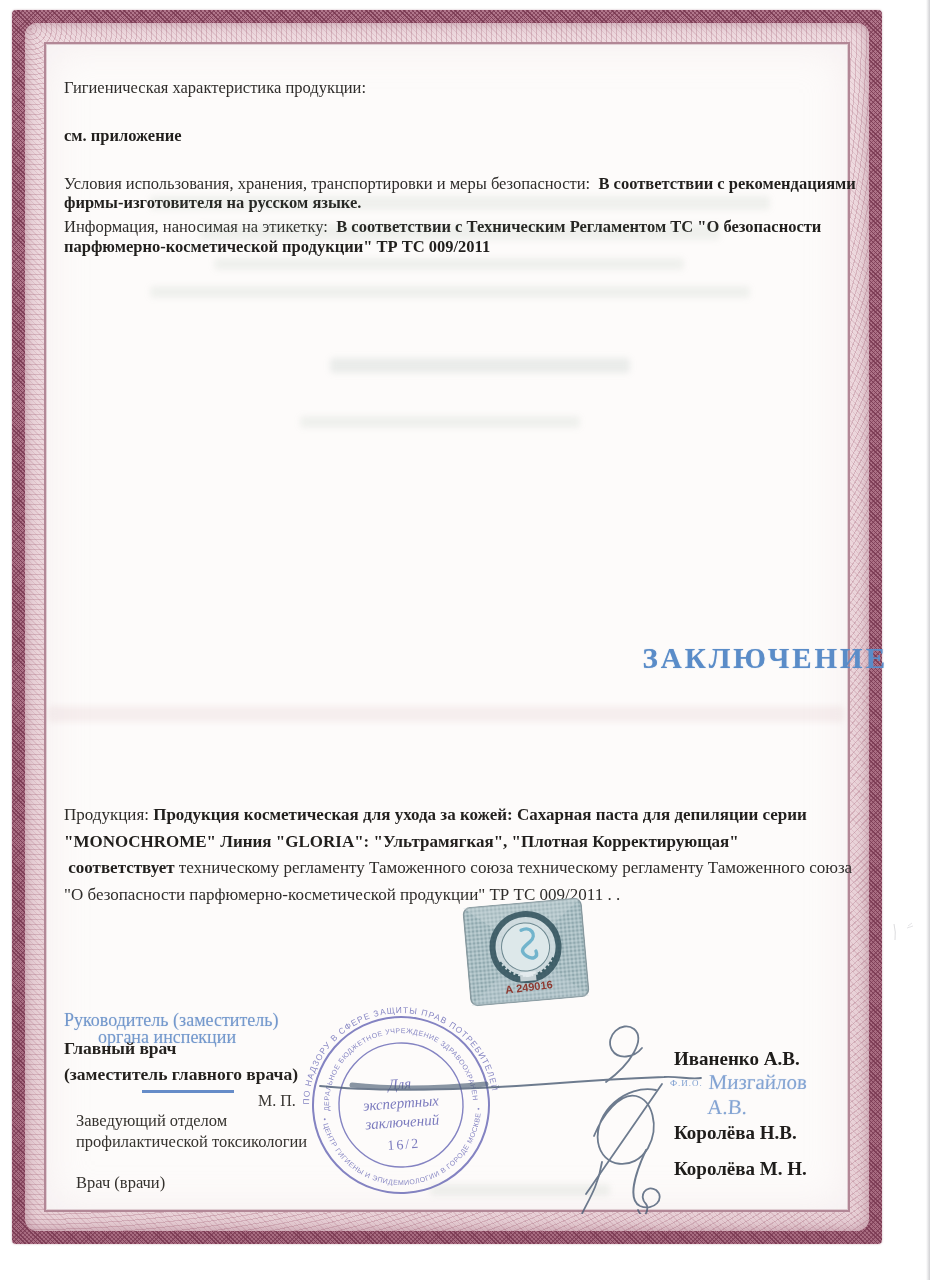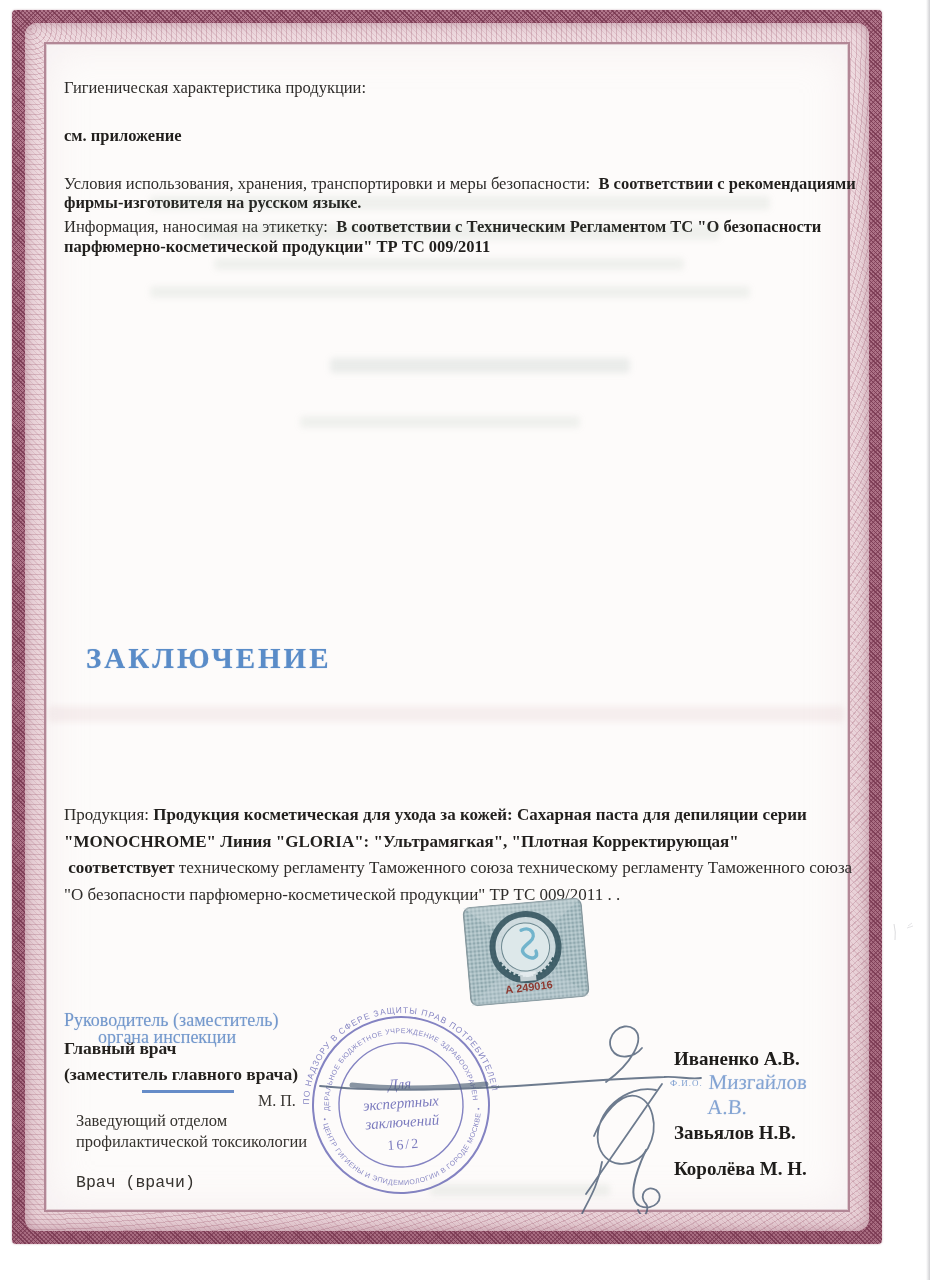--- a/index.html
+++ b/index.html
@@ -37,21 +37,21 @@
     box-shadow:inset 0 0 0 1px rgba(178,135,150,.35), inset 0 0 40px rgba(230,215,220,.35);
   }
   .b{font-weight:bold;color:#211f1d;}
   .top-block{position:absolute;left:18px;top:34px;width:792px;}
   .top-block p{margin:0 0 4px 0;font-size:16.5px;line-height:1.2;}
   .top-block .sp{margin-top:28px;}
   .ghost{position:absolute;filter:blur(3px);border-radius:4px;pointer-events:none;}
   .ghost.grn{background:rgba(120,145,130,.10);}
   .ghost.pnk{background:rgba(195,145,160,.12);}
   .doc-title{
-    position:absolute;left:0;right:0;top:598px;text-align:left;
+    position:absolute;left:0;right:0;top:598px;text-align:right;
     transform:translateX(40px);
     font-size:29px;font-weight:bold;letter-spacing:3px;color:#5a8cc8;
     text-shadow:0 0 1px rgba(90,140,200,.55);
   }
   .para1{position:absolute;left:18px;top:700px;width:790px;
     font-size:17px;line-height:1.6;text-align:justify;word-spacing:5px;}
   .para2{position:absolute;left:18px;top:758px;width:792px;
     font-size:17px;line-height:1.57;}
   
   .holo{position:absolute;left:420px;top:858px;width:120px;height:100px;
@@ -137,21 +137,21 @@
     <div class="sig-label-blue" style="left:52px;top:964px;margin-top:19px;">органа инспекции</div>
     <div class="sig-label-black" style="left:18px;top:994px;">Главный врач</div>
     <div class="sig-label-black" style="left:18px;top:1020px;text-align:center;">(заместитель главного врача)</div>
     <div class="blue-underline" style="left:96px;top:1046px;width:92px;"></div>
     <div class="mp" style="left:212px;top:1048px;">М. П.</div>
 
     <div class="plain-label" style="left:30px;top:1066px;">
       <span>Заведующий отделом</span><br>
       <span>профилактической токсикологии</span>
     </div>
-    <div class="plain-label" style="left:30px;top:1128px;font-family:Liberation Mono, monospace;">Врач (врачи)</div>
+    <div class="plain-label" style="left:30px;top:1128px;">Врач (врачи)</div>
 
     <div class="stamp-wrap">
       <svg width="212" height="212" viewBox="0 0 212 212">
         <defs>
           <path id="arcOuterTop" d="M 14,106 A 92,92 0 0 1 198,106"></path>
           <path id="arcInnerTop" d="M 34,106 A 72,72 0 0 1 178,106"></path>
           <path id="arcInnerBottom" d="M 26,106 A 80,80 0 0 0 186,106"></path>
         </defs>
         <g fill="none" stroke="#5d5db0" opacity="0.82">
           <circle cx="106" cy="106" r="88" stroke-width="2"></circle>
@@ -173,21 +173,21 @@
           <text x="106" y="109" font-size="15" font-style="italic">экспертных</text>
           <text x="106" y="128" font-size="15" font-style="italic">заключений</text>
           <text x="106" y="150" font-size="14" letter-spacing="2">16/2</text>
         </g>
       </svg>
     </div>
 
     <div class="name" style="left:628px;top:1004px;">Иваненко А.В.</div>
     <div class="fio" style="left:624px;top:1034px;">Ф.И.О.</div>
     <div class="stamp-name" style="left:662px;top:1026px;">Мизгайлов А.В.</div>
-    <div class="name" style="left:628px;top:1078px;">Завьялов Н.В.</div>
+    <div class="name" style="left:628px;top:1078px;">Королёва Н.В.</div>
     <div class="name" style="left:628px;top:1114px;">Королёва М. Н.</div>
 
     <svg class="sig-overlay" viewBox="0 0 806 1170">
       <g fill="none" stroke="#4e5f77" stroke-width="1.8" stroke-linecap="round" opacity="0.82">
         <path d="M 274,1042 C 330,1048 420,1046 500,1040 C 550,1036 590,1034 618,1033 C 632,1032 645,1036 655,1034"></path>
         <path d="M 306,1041 C 350,1046 400,1044 440,1040" stroke-width="5" opacity="0.8"></path>
         <path d="M 560,1038 C 585,1020 600,995 588,985 C 576,976 558,992 566,1006 C 572,1016 588,1014 596,1004"></path>
         <path d="M 610,1046 C 580,1040 548,1068 552,1098 C 556,1124 588,1128 602,1104 C 614,1082 606,1056 590,1052 C 574,1048 556,1072 548,1092"></path>
         <path d="M 616,1040 L 540,1150"></path>
         <path d="M 556,1118 C 552,1144 540,1160 536,1170"></path>

